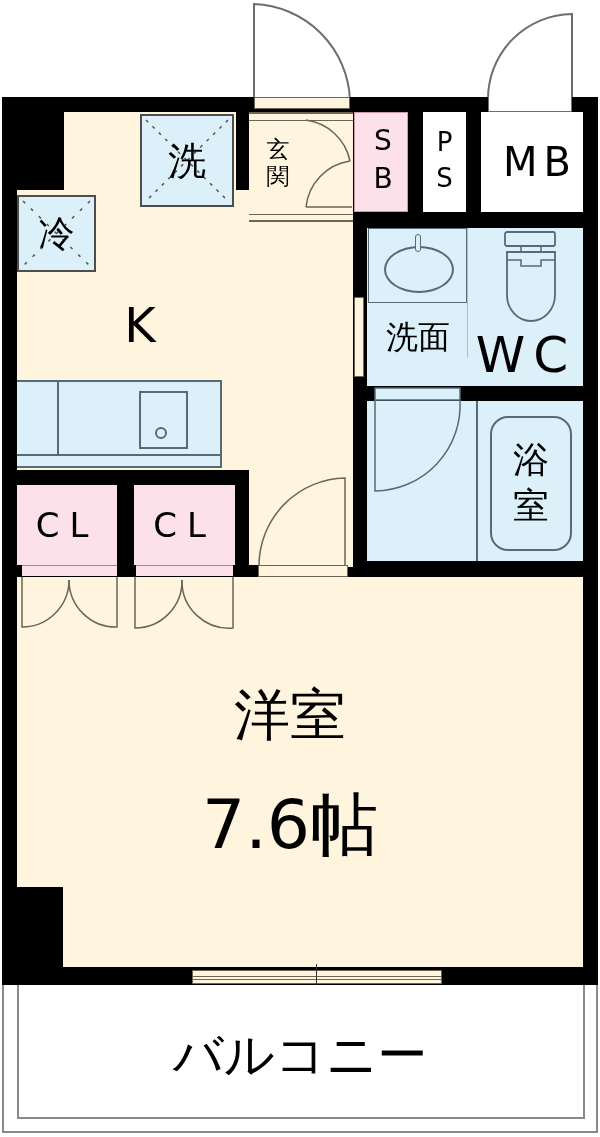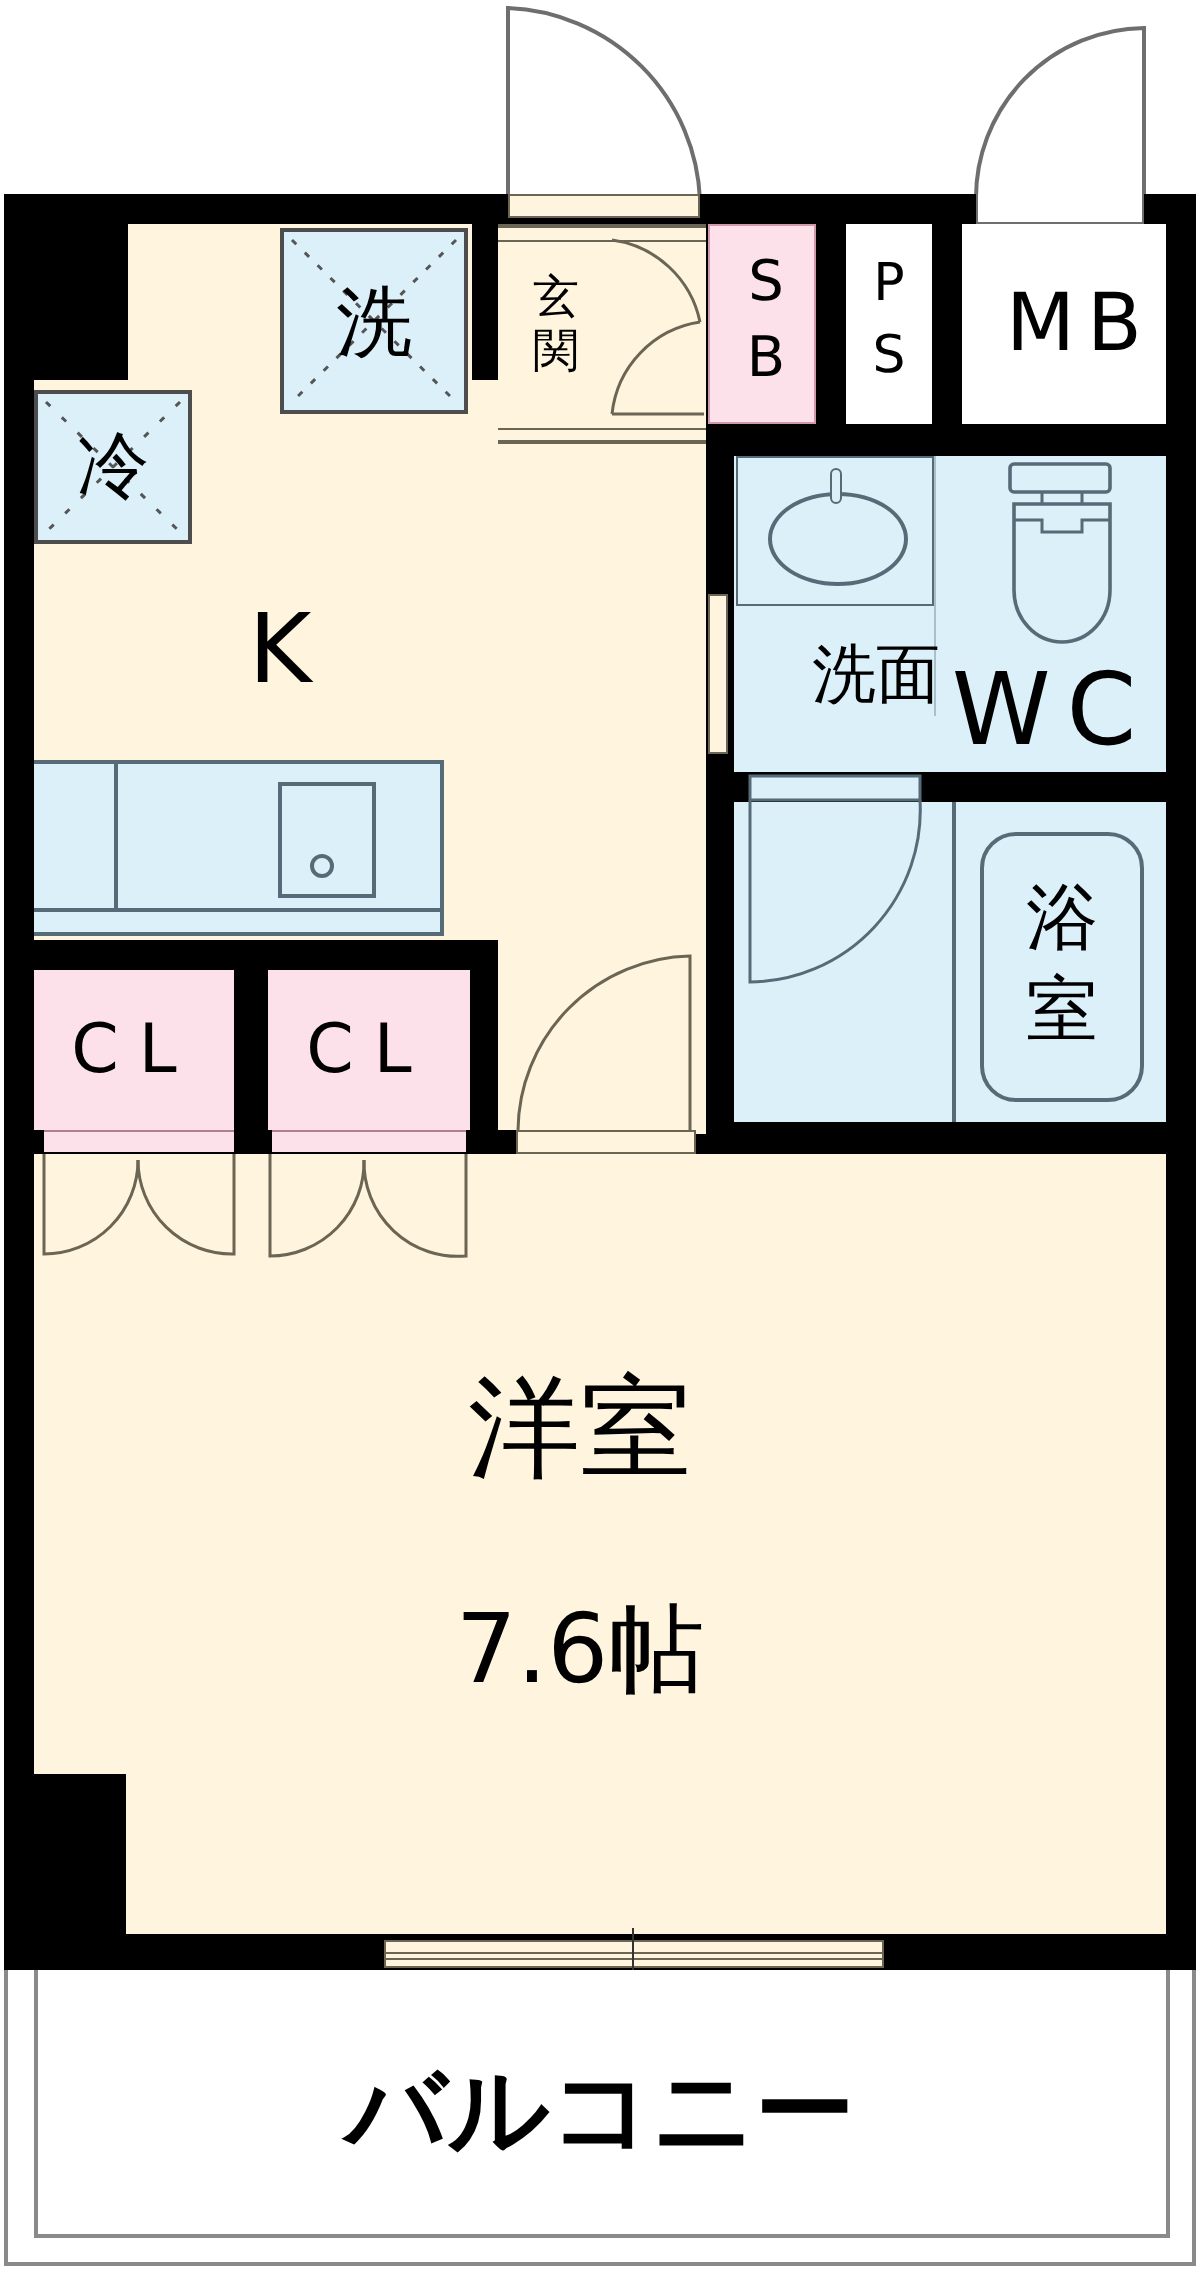--- a/index.html
+++ b/index.html
@@ -86,32 +86,32 @@
 <div class="abs wall" style="left:17px;top:887px;width:46px;height:82px;"></div>
 
 <svg width="240" height="60" style="left:17px;top:577px;">
   <path d="M5 0 L5 50 A 47 47 0 0 0 52 3" fill="none" stroke="#6b6554" stroke-width="1.5"></path>
   <path d="M100 0 L100 50 A 47 47 0 0 1 52 3" fill="none" stroke="#6b6554" stroke-width="1.5"></path>
   <path d="M118 0 L118 51 A 47 47 0 0 0 165 3" fill="none" stroke="#6b6554" stroke-width="1.5"></path>
   <path d="M216 0 L216 51 A 47 47 0 0 1 165 3" fill="none" stroke="#6b6554" stroke-width="1.5"></path>
 </svg>
 
 <div class="lbl" style="left:200px;top:680px;width:180px;height:70px;font-size:56px;">洋室</div>
-<div class="lbl" style="left:180px;top:790px;width:220px;height:70px;font-size:48px;">7.6帖</div>
+<div class="lbl" style="left:180px;top:790px;width:220px;height:70px;font-size:68px;">7.6帖</div>
 
 <div class="abs" style="left:192px;top:970px;width:250px;height:14px;background:#fff4de;border:1px solid #6b6554;">
   <div class="abs" style="left:0;top:5px;width:248px;height:1px;background:#6b6554;"></div>
   <div class="abs" style="left:0;top:8px;width:248px;height:1px;background:#6b6554;"></div>
 </div>
 <div class="abs" style="left:316px;top:964px;width:1px;height:26px;background:#333;"></div>
 
 <div class="abs" style="left:2px;top:985px;width:596px;height:148px;background:#fff;border:2px solid #8a8a8a;border-top:none;">
   <div class="abs" style="left:13px;top:0;width:568px;height:134px;border:2px solid #8a8a8a;border-top:none;"></div>
 </div>
-<div class="lbl" style="left:150px;top:1020px;width:300px;height:70px;font-size:50px;font-weight:bold;">バルコニー</div>
+<div class="lbl" style="left:150px;top:1020px;width:300px;height:70px;font-size:50px;">バルコニー</div>
 
 <div class="abs pink" style="left:354px;top:112px;width:54px;height:100px;border:1px solid #d09aa8;"></div>
 <div class="lbl vert" style="left:360px;top:120px;width:46px;height:80px;font-size:28px;">
   <span>S</span>
   <span style="margin-top:10px;">B</span>
 </div>
 <div class="abs white" style="left:423px;top:112px;width:43px;height:100px;"></div>
 <div class="lbl vert" style="left:423px;top:120px;width:43px;height:80px;font-size:26px;">
   <span>P</span>
   <span style="margin-top:10px;">S</span>
@@ -125,21 +125,21 @@
 <div class="abs" style="left:368px;top:228px;width:99px;height:75px;border:1.5px solid #566b78;"></div>
 <div class="abs" style="left:384px;top:246px;width:70px;height:47px;border:2px solid #566b78;border-radius:50%;"></div>
 <div class="abs" style="left:415px;top:234px;width:6px;height:18px;border:1.5px solid #566b78;border-radius:3px;background:#dcf0fa;"></div>
 <svg width="60" height="95" style="left:503px;top:230px;">
   <rect x="2" y="2" width="50" height="14" rx="2" fill="none" stroke="#566b78" stroke-width="1.8"></rect>
   <path d="M4 22 L4 65 A 24 26 0 0 0 52 65 L52 22 Z" fill="none" stroke="#566b78" stroke-width="1.8"></path>
   <path d="M4 30 L18 30 L18 36 L38 36 L38 30 L52 30" fill="none" stroke="#566b78" stroke-width="1.5"></path>
   <line x1="18" y1="22" x2="18" y2="16" stroke="#566b78" stroke-width="1.5"></line>
   <line x1="38" y1="22" x2="38" y2="16" stroke="#566b78" stroke-width="1.5"></line>
 </svg>
-<div class="lbl" style="left:368px;top:312px;width:100px;height:50px;font-size:32px;margin-left:20px;">洗面</div>
+<div class="lbl" style="left:368px;top:312px;width:100px;height:50px;font-size:32px;">洗面</div>
 <div class="lbl" style="left:470px;top:330px;width:112px;height:50px;font-size:50px;letter-spacing:8px;">WC</div>
 
 <div class="abs room" style="left:354px;top:297px;width:10px;height:80px;border:1px solid #6b6554;"></div>
 
 <div class="abs wet" style="left:367px;top:401px;width:109px;height:160px;"></div>
 <div class="abs wet" style="left:477px;top:401px;width:106px;height:160px;"></div>
 <div class="abs" style="left:476px;top:401px;width:2px;height:160px;background:#566b78;"></div>
 <div class="abs" style="left:490px;top:416px;width:82px;height:135px;border:2px solid #566b78;border-radius:18px;"></div>
 <div class="lbl vert" style="left:490px;top:430px;width:82px;height:105px;font-size:36px;">
   <span>浴</span>

